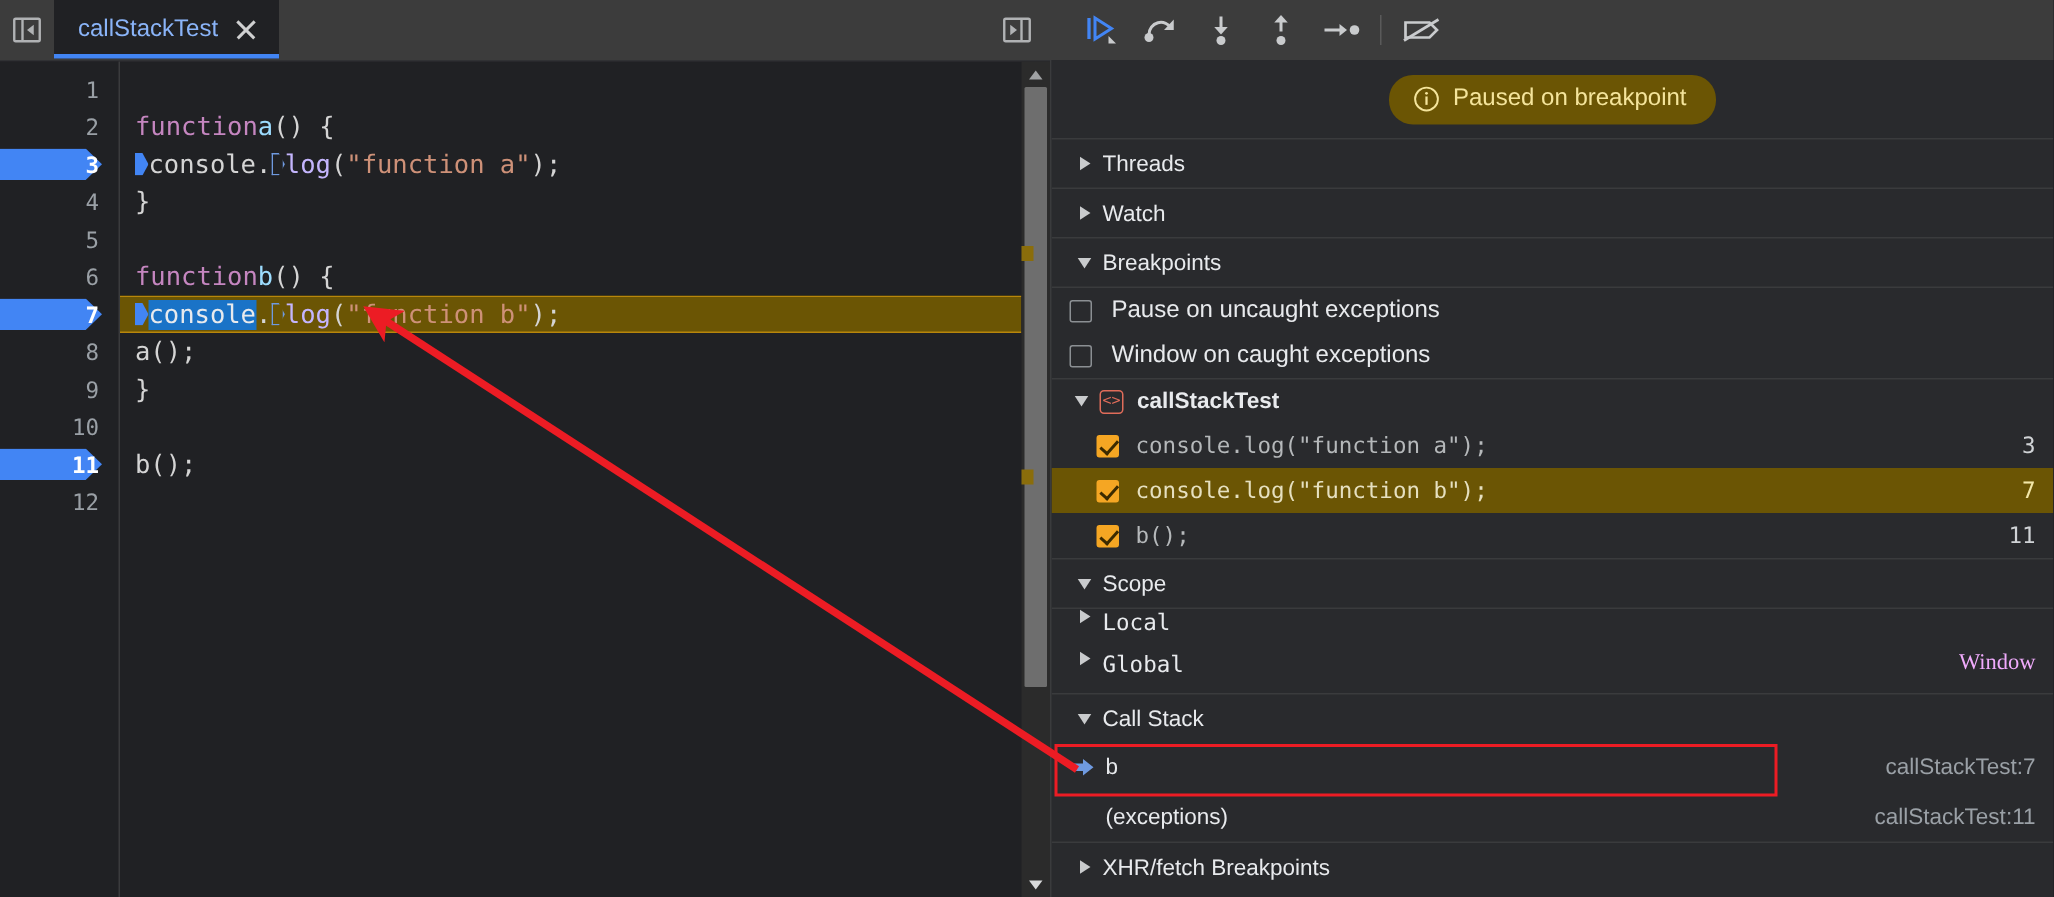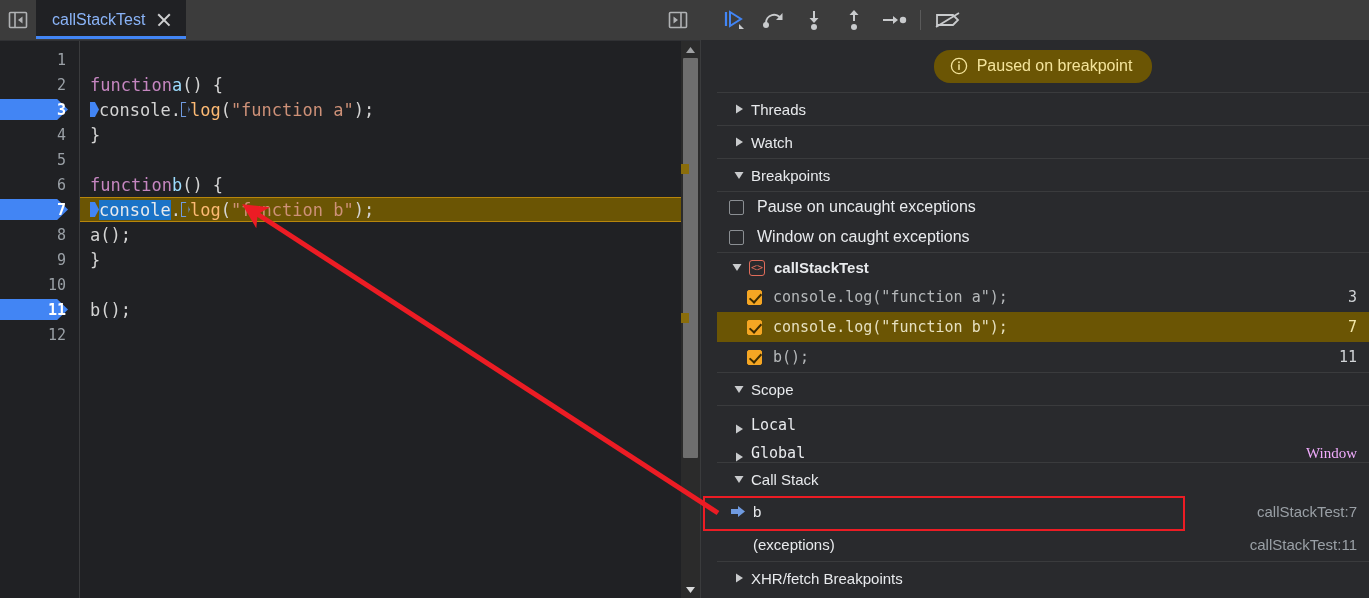--- a/index.html
+++ b/index.html
@@ -59,21 +59,21 @@
 
   .codearea { flex: 1; position: relative; padding-top: 6px; overflow: hidden; }
   .cline { height: 25px; display: flex; align-items: center; padding-left: 10px;
            font-family: "DejaVu Sans Mono", monospace; font-size: 17px;
            white-space: pre; color: #d4d4d4; position: relative; }
   .cline.paused { background: #6b5504; box-shadow: inset 0 1px 0 #b8860b, inset 0 -1px 0 #b8860b; }
   .kw   { color: #c586c0; }
   .fn   { color: #9cdcfe; }
   .pn   { color: #d4d4d4; }
   .obj  { color: #d4d4d4; }
-  .meth { color: #fdba74; }
+  .meth { color: #c4b5fd; }
   .str  { color: #ce9178; }
   .sel  { background: #1a73c7; color: #e8eaed; }
   
   .ibp { display: inline-block; width: 9px; height: 15px; vertical-align: -3px; margin-right: 0px; }
   .ibp.filled { background: #4285f4; clip-path: polygon(0 0, 55% 0, 100% 50%, 55% 100%, 0 100%); }
   .ibp.hollow { border: 1.5px solid #6f9ae0; border-right: none;
                 clip-path: polygon(0 0, 55% 0, 100% 50%, 55% 100%, 0 100%);
                 background: transparent; }
   .ibp.hollow::after { content:""; display:block; width:100%; height:100%;
                        box-shadow: inset -1.5px 0 0 #6f9ae0; }
@@ -82,21 +82,21 @@
   .vscroll { width: 19px; flex: 0 0 19px; background: #2b2b2b; position: relative;
              display: flex; flex-direction: column; align-items: center; cursor: pointer; }
   .sb-arrow { height: 17px; display: flex; align-items: center; justify-content: center; width: 100%; }
   .sb-track { flex: 1; width: 100%; position: relative; }
   .sb-thumb { position: absolute; left: 2px; right: 2px; top: 0; height: 400px;
               background: #6e6e6e; border-radius: 1px; }
   .sb-mark { position: absolute; left: 0; width: 8px; height: 10px; background: #8a6d0b; }
 
   
   .sidebar { flex: 1; background: #292a2d; display: flex; flex-direction: column;
-             border-left: 1px solid #3a3b3d; overflow: hidden; padding-left: 16px; }
+             border-left: 1px solid #3a3b3d; overflow: hidden; }
   .paused-row { height: 52px; display: flex; align-items: center; justify-content: center;
                 background: #292a2d; }
   .paused-pill { display: flex; align-items: center; gap: 9px; background: #6b5504;
                  color: #f4e49b; border-radius: 16px; padding: 7px 20px 8px 16px;
                  font-size: 16px; }
   .info-i { width: 18px; height: 18px; flex: 0 0 18px; }
 
   .section { border-top: 1px solid #3a3b3d; }
   .srow { display: flex; align-items: center; height: 32px; padding-left: 14px;
           font-size: 15px; color: #e8eaed; cursor: pointer; }
@@ -123,21 +123,21 @@
   .bprow { display: flex; align-items: center; height: 30px; padding-left: 30px; cursor: pointer; }
   .bprow.active { background: #6b5504; }
   .bprow .cbox { margin-right: 11px; }
   .bptext { font-family: "DejaVu Sans Mono", monospace; font-size: 15px; color: #b5b8ba;
             flex: 1; white-space: nowrap; }
   .bprow.active .bptext { color: #e6e0c0; }
   .bpline { font-family: "DejaVu Sans Mono", monospace; font-size: 15px; color: #d0d3d6;
             padding-right: 12px; }
   .bprow.active .bpline { color: #f2e6a8; }
 
-  .kvrow { display: flex; align-items: flex-end; height: 28px; padding-left: 14px; cursor: pointer; }
+  .kvrow { display: flex; align-items: flex-start; height: 28px; padding-left: 14px; cursor: pointer; }
   .kvkey { font-family: "DejaVu Sans Mono", monospace; font-size: 15px; color: #e8eaed; flex: 1; }
   .kvval { font-family: Liberation Serif, serif; font-size: 15px; color: #f0abfc;
            padding-right: 12px; }
 
   .csrow { display: flex; align-items: center; height: 33px; padding-left: 14px; cursor: pointer;
            position: relative; }
   .csarrow { width: 16px; flex: 0 0 16px; margin-right: 6px; display: flex; align-items: center; }
   .csname { font-size: 15px; color: #e8eaed; flex: 1; }
   .csloc { font-size: 15px; color: #9aa0a6; padding-right: 12px; }
 

